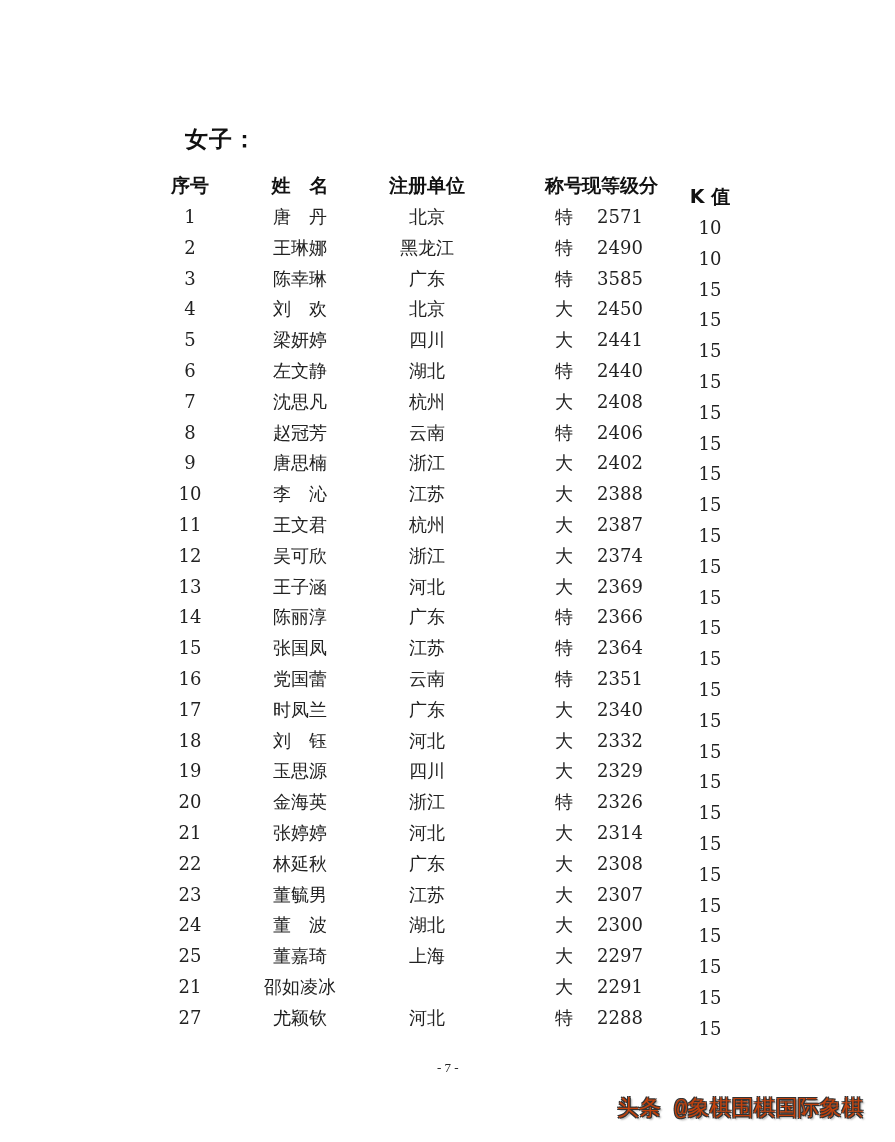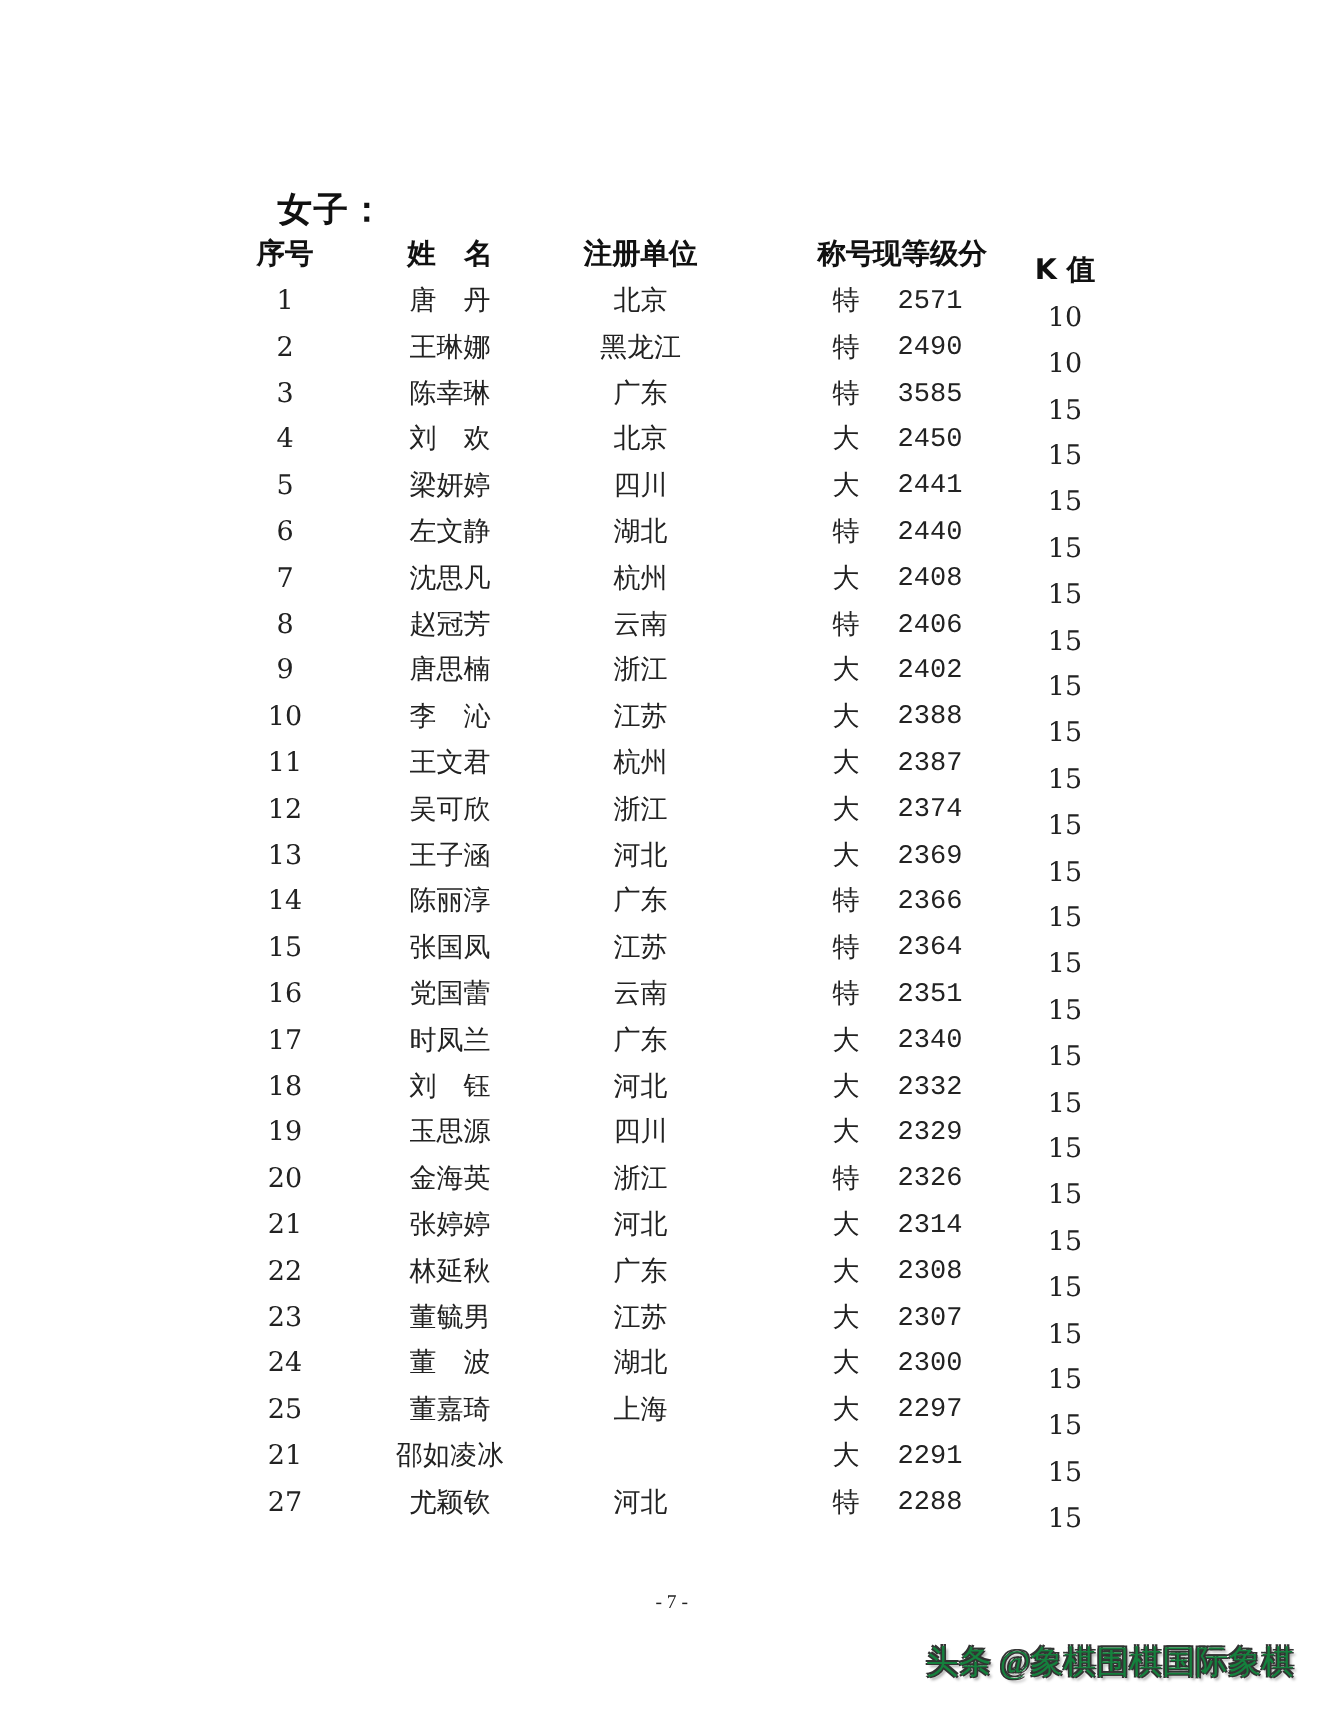--- a/index.html
+++ b/index.html
@@ -1,35 +1,35 @@
 <!DOCTYPE html>
 <html><head>
 <meta charset="utf-8">
 <style>
   html, body { margin: 0; padding: 0; background: #ffffff; }
   body { width: 895px; height: 1142px; position: relative; overflow: hidden;
          font-family: "DejaVu Serif", "Liberation Serif", serif; color: #111; }
   .section-title { position: absolute; left: 185px; top: 124px; font-size: 23px; font-weight: bold;
                    font-family: "DejaVu Sans", sans-serif; letter-spacing: 1px; }
-  .table { position: absolute; left: 160px; top: 152px; width: 600px; }
+  .table { position: absolute; left: 160px; top: 168px; width: 600px; }
   .row { position: relative; height: 30.8px; }
   .hdr { height: 34px; }
   .cell { position: absolute; top: 0; line-height: 30px; text-align: center; white-space: pre; font-size: 18px; }
   .hdr .cell { font-weight: bold; font-family: "DejaVu Sans", sans-serif; font-size: 19px; line-height: 34px; }
   .c-no   { left: 0px;   width: 60px; }
   .c-name { left: 90px;  width: 100px; }
   .c-unit { left: 212px; width: 110px; text-align: center; }
   .c-title{ left: 335px; width: 50px; margin-left: 44px; }
-  .c-rate { left: 405px; width: 110px; font-family: Liberation Mono, monospace; }
+  .c-rate { left: 405px; width: 110px; }
   .c-k    { left: 520px; width: 60px; margin-top: 11px; }
   .row.data .cell { color: #222; }
   .page-num { position: absolute; left: 437px; top: 1060px; font-size: 13px;
               font-family: "Liberation Serif", serif; color: #222; }
   .watermark { position: absolute; left: 617px; top: 1093px; font-size: 22px;
-               font-family: Liberation Serif, serif; color: #15803d;
+               font-family: Liberation Mono, monospace; color: #c2410c;
                text-shadow: 1px 1px 0 #333, -1px -1px 0 #333, 1px -1px 0 #333, -1px 1px 0 #333, 2px 2px 2px rgba(0,0,0,0.4); }
 </style>
 </head>
 <body>
 
 <div class="section-title">女子：</div>
 
 <div class="table">
   <div class="row hdr">
     <div class="cell c-no">序号</div>

